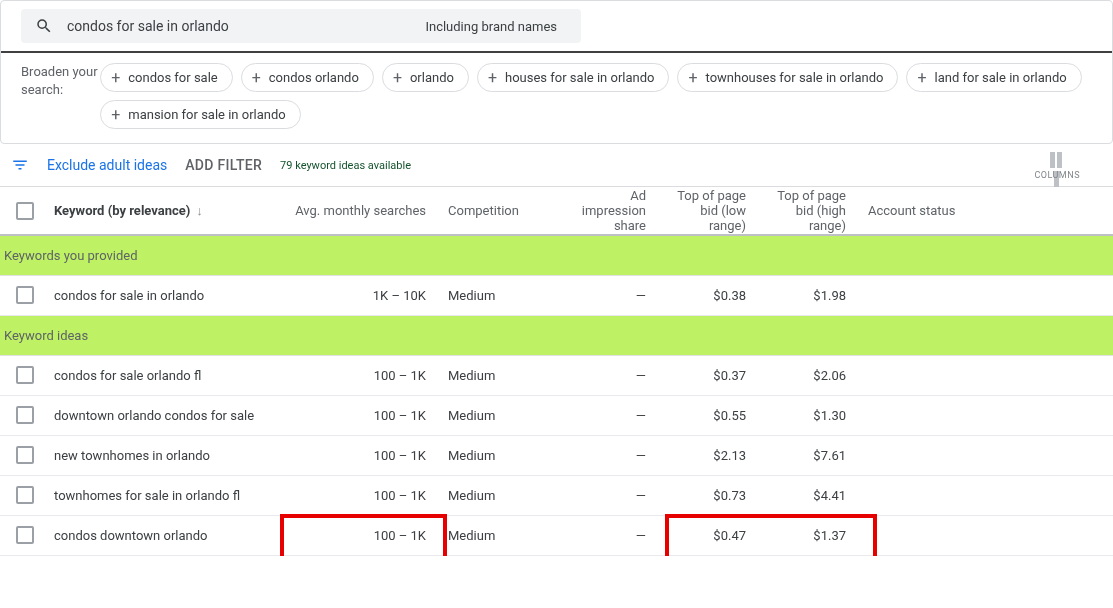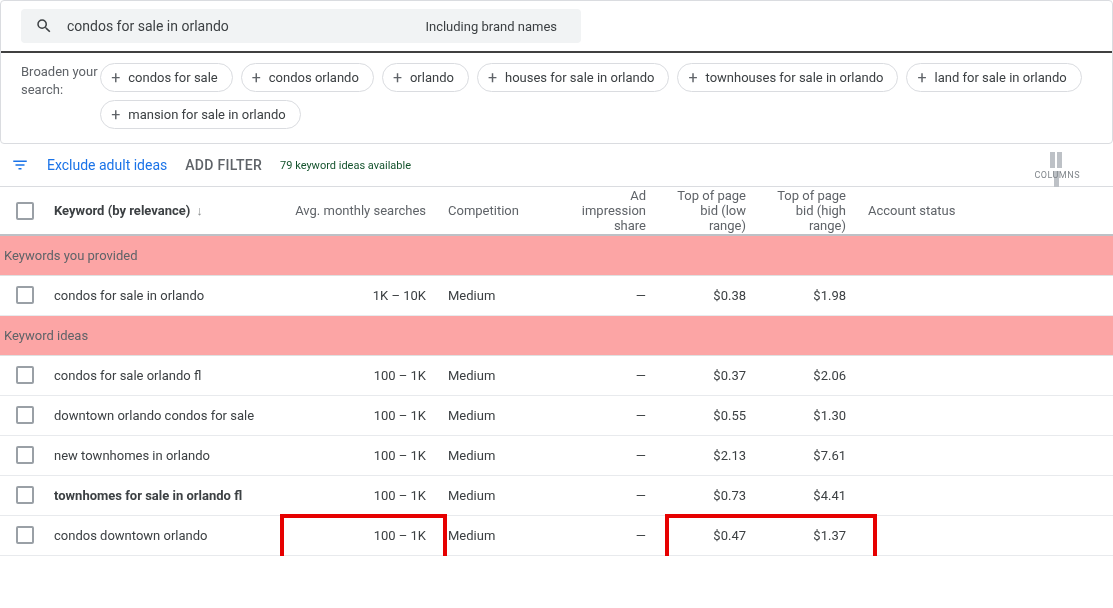--- a/index.html
+++ b/index.html
@@ -28,21 +28,21 @@
 .table-wrap { position: relative; }
 table { width: 100%; border-collapse: collapse; table-layout: fixed; }
 th, td { text-align: left; padding: 0 8px; height: 40px; font-size: 13px; color: #3c4043; border-bottom: 1px solid #e8eaed; }
 th { color: #5f6368; font-weight: 400; height: 48px; border-bottom: 2px solid #bdc1c6; vertical-align: middle; }
 th.keyword, td.keyword { padding-left: 4px; font-weight: 500; }
 th.keyword { font-weight: 700; color: #3c4043; }
 th .sort-arrow { opacity: 0.6; margin-left: 6px; }
 .checkbox-cell { width: 50px; text-align: center; padding: 0 16px; }
 .chk { width: 18px; height: 18px; border: 2px solid #9aa0a6; border-radius: 2px; display: inline-block; vertical-align: middle; }
 .num { text-align: right; padding-right: 14px; }
-.section-row td { background: #fca5a5; color: #5f6368; font-weight: 400; border-bottom: 1px solid #e0e0e0; }
+.section-row td { background: #bef264; color: #5f6368; font-weight: 400; border-bottom: 1px solid #e0e0e0; }
 .section-row td.keyword { font-weight: 400; }
 .col-keyword { width: 230px; }
 .col-searches { width: 160px; }
 .col-comp { width: 120px; }
 .col-impr { width: 100px; }
 .col-low { width: 100px; }
 .col-high { width: 100px; }
 .col-status { width: auto; }
 .highlight-col1 { position: absolute; border: 4px solid #e60000; top: -42px; left: 280px; width: 167px; height: 394px; pointer-events: none; }
 .highlight-col2 { position: absolute; border: 4px solid #e60000; top: -42px; left: 665px; width: 212px; height: 394px; pointer-events: none; }
@@ -174,21 +174,21 @@
           <td class="keyword" style="font-weight:400;">new townhomes in orlando</td>
           <td class="num">100 – 1K</td>
           <td>Medium</td>
           <td class="num">—</td>
           <td class="num">$2.13</td>
           <td class="num">$7.61</td>
           <td></td>
         </tr>
         <tr>
           <td class="checkbox-cell"><span class="chk"></span></td>
-          <td class="keyword" style="font-weight:700;">townhomes for sale in orlando fl</td>
+          <td class="keyword" style="font-weight:400;">townhomes for sale in orlando fl</td>
           <td class="num">100 – 1K</td>
           <td>Medium</td>
           <td class="num">—</td>
           <td class="num">$0.73</td>
           <td class="num">$4.41</td>
           <td></td>
         </tr>
         <tr>
           <td class="checkbox-cell"><span class="chk"></span></td>
           <td class="keyword" style="font-weight:400;">condos downtown orlando</td>

